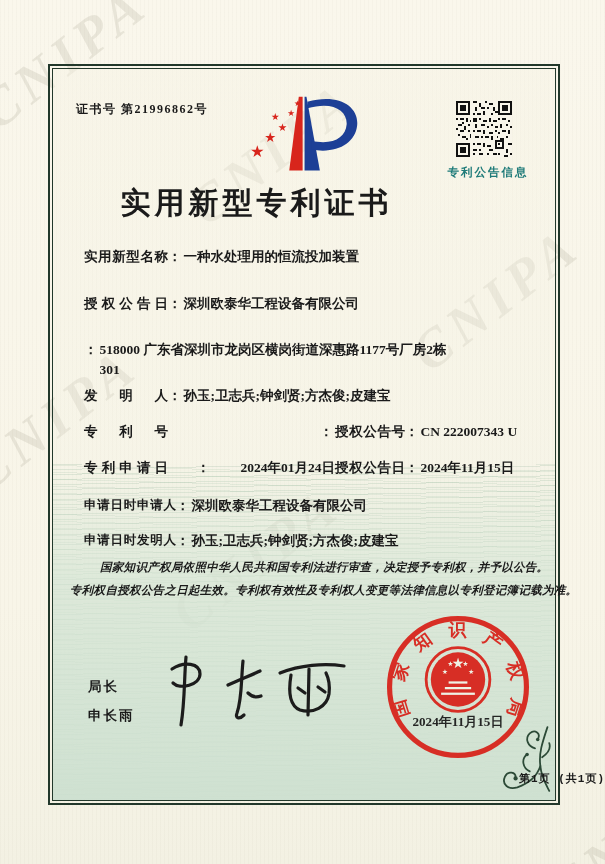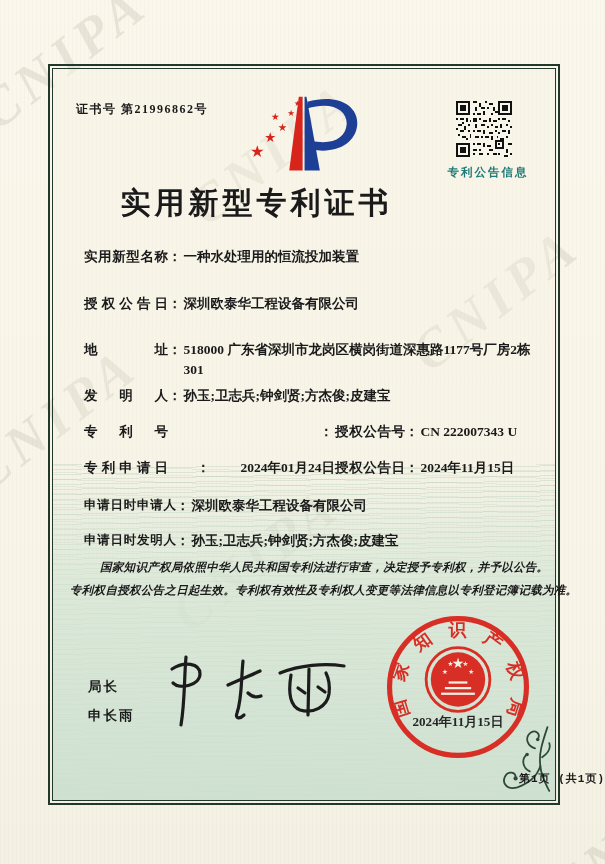--- a/index.html
+++ b/index.html
@@ -212,21 +212,20 @@
       <span class="lbl w84">实用新型名称</span>
         <span class="colon">：</span>
         <span class="val">一种水处理用的恒流投加装置</span>
     </div>
     <div class="row mb27">
       <span class="lbl w84">授权公告日</span>
         <span class="colon">：</span>
         <span class="val">深圳欧泰华工程设备有限公司</span>
     </div>
     <div class="row addr mb6">
-      <span class="lbl w84">地址</span>
         <span class="colon">：</span>
         <span class="val">518000 广东省深圳市龙岗区横岗街道深惠路1177号厂房2栋
 301</span>
     </div>
     <div class="row mb17">
       <span class="lbl w84">发明人</span>
         <span class="colon">：</span>
         <span class="val">孙玉;卫志兵;钟剑贤;方杰俊;皮建宝</span>
     </div>
     <div class="row mb17">

